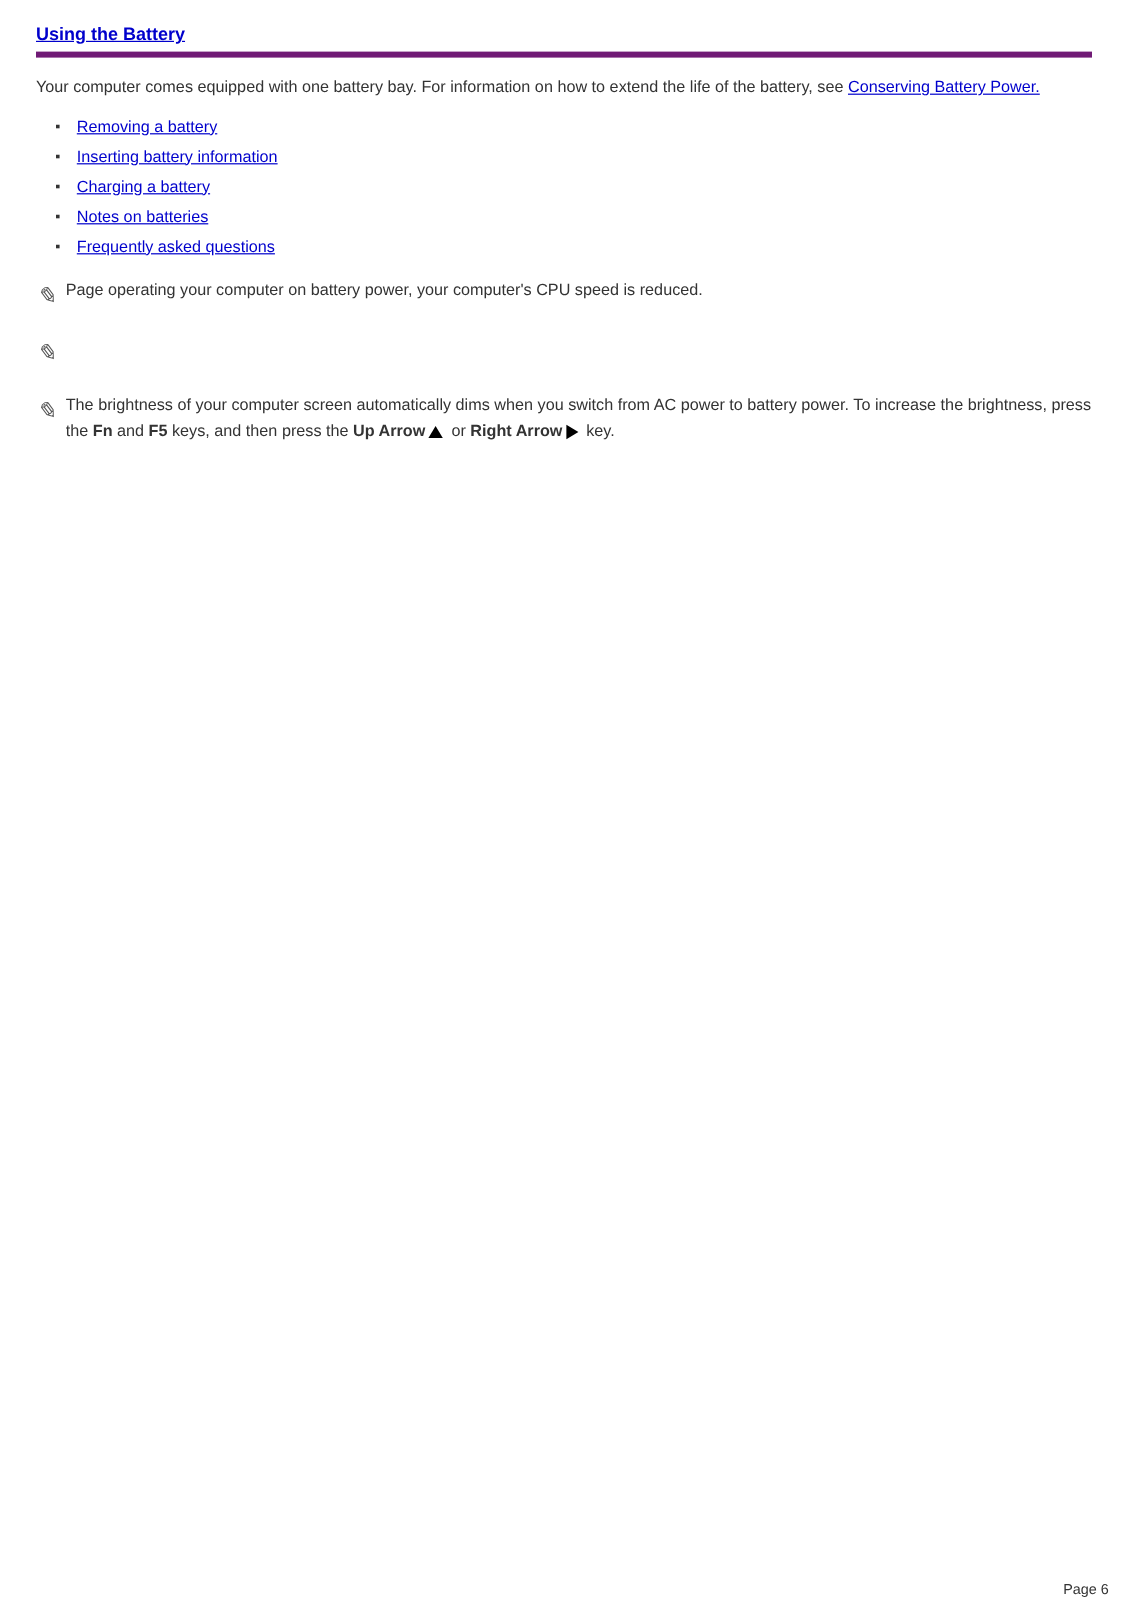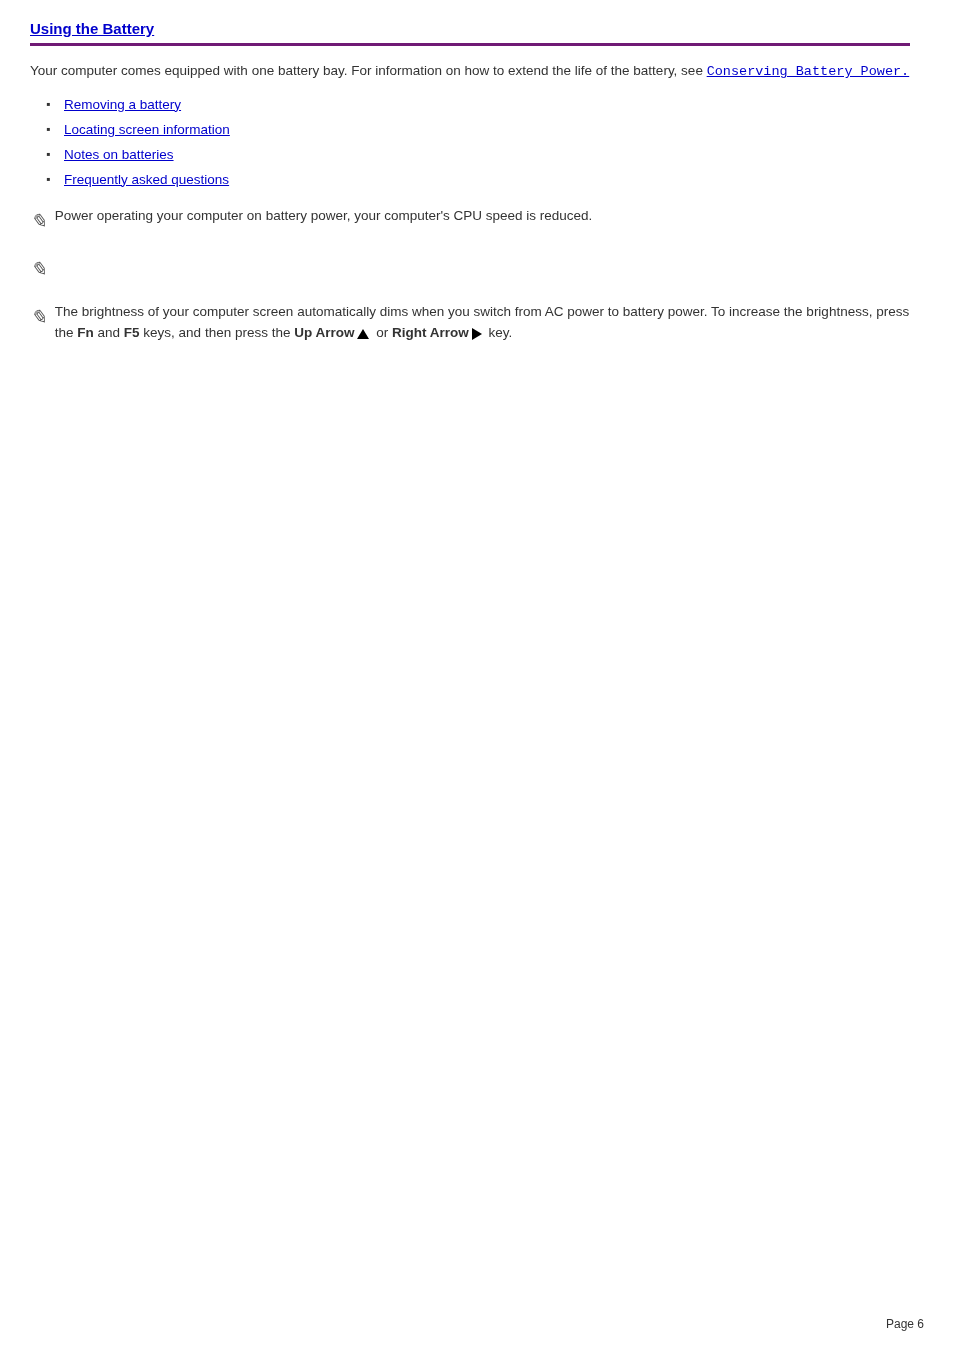--- a/index.html
+++ b/index.html
@@ -23,35 +23,34 @@
       max-width: 940px;
     }
 
     .page-title {
       font-size: 15px;
       font-weight: bold;
       color: #0000cc;
       text-decoration: underline;
       margin-bottom: 6px;
       padding-bottom: 6px;
-      border-bottom: 3px solid #701a75;
+      border-bottom: 5px solid #701a75;
     }
 
     .intro-text {
       font-size: 13.5px;
       line-height: 1.6;
       margin-top: 14px;
       margin-bottom: 14px;
     }
 
     .conserving-link {
       color: #0000cc;
       text-decoration: underline;
       cursor: pointer;
-      font-family: Liberation Mono, monospace;
     }
 
     .bullet-list {
       list-style: none;
       margin-left: 20px;
       margin-bottom: 18px;
     }
 
     .bullet-list li {
       position: relative;
@@ -140,28 +139,29 @@
   <div class="page-title">Using the Battery</div>
 
   <p class="intro-text">
     <span>Your computer comes equipped with one battery bay. For information on how to extend the life of the battery, see</span>
     <a class="conserving-link">Conserving Battery Power.</a>
   </p>
 
   <ul class="bullet-list">
 
       <li><a href="#removing">Removing a battery</a></li>
-      <li><a href="#locating">Locating screen information</a></li>
+      <li><a href="#locating">Inserting battery information</a></li>
+      <li><a href="#charging">Charging a battery</a></li>
       <li><a href="#notes">Notes on batteries</a></li>
       <li><a href="#faq">Frequently asked questions</a></li>
     </ul>
 
   <div class="note-block">
     <span class="note-icon">✎</span>
-    <span class="note-text">Power operating your computer on battery power, your computer's CPU speed is reduced.</span>
+    <span class="note-text">Page operating your computer on battery power, your computer's CPU speed is reduced.</span>
   </div>
 
   <div class="note-block">
     <span class="note-icon">✎</span>
   </div>
 
   <div class="note-block">
     <span class="note-icon">✎</span>
     <span class="note-text">
       <span>The brightness of your computer screen automatically dims when you switch from AC power to battery power. To increase the brightness, press the </span><strong>Fn</strong><span> and </span><strong>F5</strong><span> keys, and then press the </span><strong>Up Arrow</strong><span class="arrow-up"></span><span>  or  </span><strong>Right Arrow</strong><span class="arrow-right"></span><span>  key.</span>

